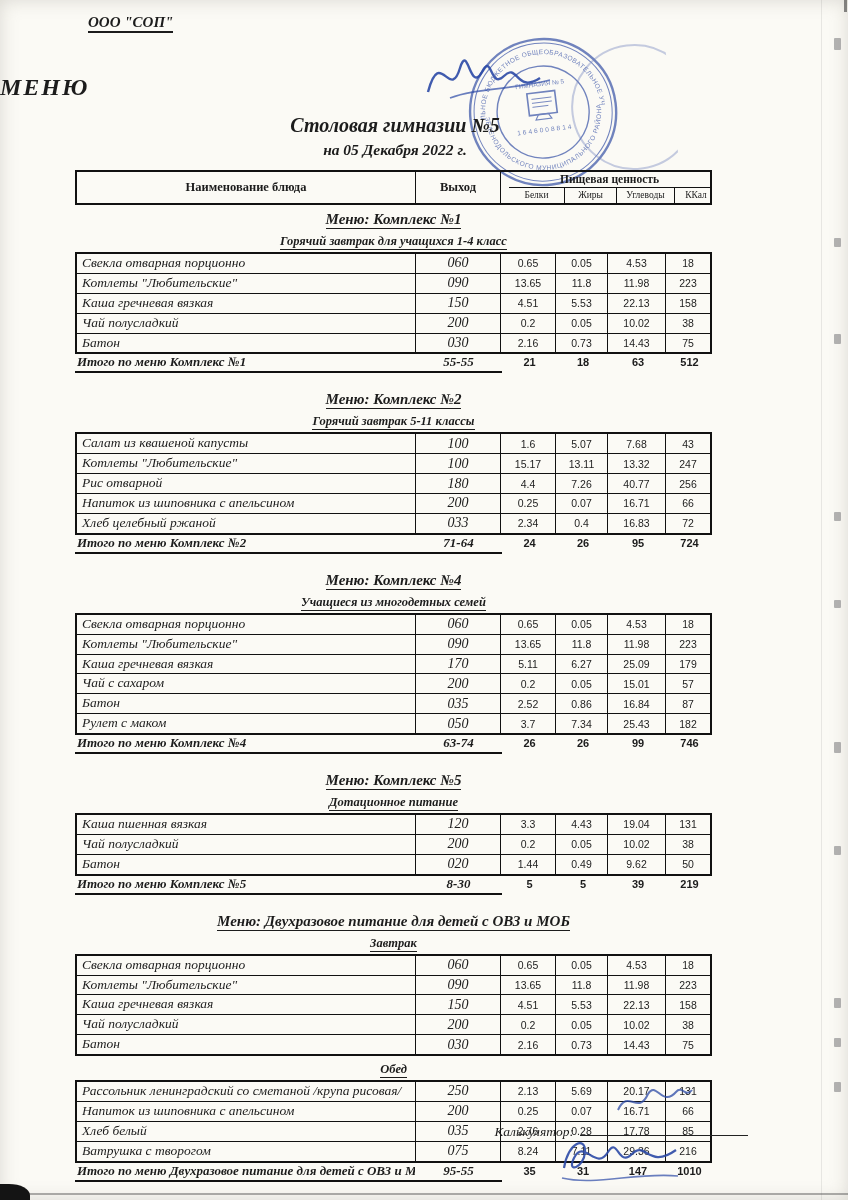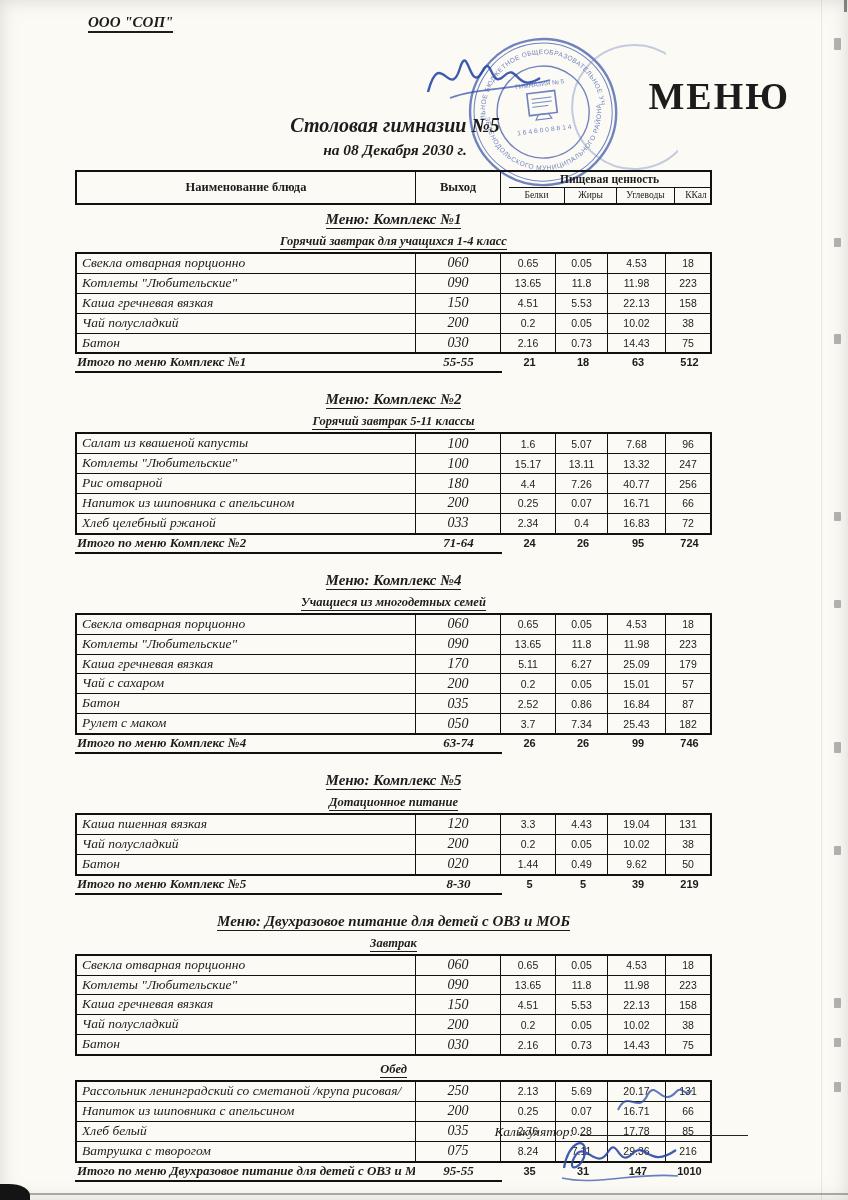--- a/index.html
+++ b/index.html
@@ -14,21 +14,21 @@
     box-shadow: inset 0 0 18px rgba(120,115,105,.25);
   }
   .fold { position:absolute; right:26px; top:0; bottom:0; width:1px; background:rgba(120,120,120,.15); }
 
   
   .org { position:absolute; left:88px; top:14px; font-size:15px; font-weight:bold; font-style:italic; }
   .org .u { border-bottom:2px solid #1c1c1c; padding-bottom:1px; }
   .approve { position:absolute; left:418px; top:24px; font-style:italic; font-size:13.5px; line-height:1.4; width:300px; }
   .approve-name { margin-top:12px; }
   .sig-line { display:inline-block; width:108px; border-bottom:1.4px solid #222; height:12px; margin-right:8px; vertical-align:baseline; }
-  .title    { position:absolute; top:74px;  left:0; width:790px; text-align:right; font-size:38px; font-weight:bold; letter-spacing:2px; }
+  .title    { position:absolute; top:74px;  left:0; width:790px; text-align:left; font-size:24px; font-weight:bold; font-style:italic; letter-spacing:2px; }
   .subtitle { position:absolute; top:114px; left:0; width:790px; text-align:center; font-size:20px; font-weight:bold; font-style:italic; }
   .dateline { position:absolute; top:141px; left:0; width:790px; text-align:center; font-size:15.5px; font-weight:bold; font-style:italic; }
 
   
   .content { position:absolute; top:170px; left:75px; width:637px; }
 
   .head-table { display:grid; grid-template-columns:338px 85px 210px; border:2px solid #111; }
   .h-cell { display:flex; align-items:center; justify-content:center; font-weight:bold; font-size:12.5px; }
   .h-out  { border-left:1px solid #111; }
   .h-nutri { border-left:1px solid #111; display:flex; flex-direction:column;padding-left:8px; }
@@ -109,21 +109,21 @@
     </g>
   </svg>
 
   <svg class="sig-top" width="150" height="72" viewBox="0 0 150 72">
     <path d="M10,54 C22,8 32,64 42,30 C50,4 52,56 64,34 C74,14 72,52 86,38 C100,24 98,56 122,40" stroke="#2b49a6" stroke-width="2.4" fill="none" opacity="0.9"></path>
     <path d="M32,60 C58,50 92,52 132,42" stroke="#2b49a6" stroke-width="1.6" fill="none" opacity="0.7"></path>
   </svg>
 
   <div class="title">МЕНЮ</div>
   <div class="subtitle">Столовая гимназии №5</div>
-  <div class="dateline">на 08 Декабря 2030 г.</div>
+  <div class="dateline">на 05 Декабря 2022 г.</div>
 
   <div class="content">
     <div class="head-table">
       <div class="h-cell">Наименование блюда</div>
       <div class="h-cell h-out">Выход</div>
       <div class="h-nutri">
         <div class="h-n-top">Пищевая ценность</div>
         <div class="h-n-cols">
           <div>Белки</div>
           <div>Жиры</div>
@@ -191,21 +191,21 @@
         <div class="section">
           <div class="sec-title"><span class="u">Меню: Комплекс №2</span></div>
           <div class="sec-sub"><span class="u">Горячий завтрак 5-11 классы</span></div>
           <div class="menu-table">
             <div class="trow">
               <div class="c cell-name">Салат из квашеной капусты</div>
               <div class="c cell-out">100</div>
               <div class="c cell-num">1.6</div>
               <div class="c cell-num">5.07</div>
               <div class="c cell-num">7.68</div>
-              <div class="c cell-num">96</div>
+              <div class="c cell-num">43</div>
             </div>
             <div class="trow">
               <div class="c cell-name">Котлеты  "Любительские"</div>
               <div class="c cell-out">100</div>
               <div class="c cell-num">15.17</div>
               <div class="c cell-num">13.11</div>
               <div class="c cell-num">13.32</div>
               <div class="c cell-num">247</div>
             </div>
             <div class="trow">

